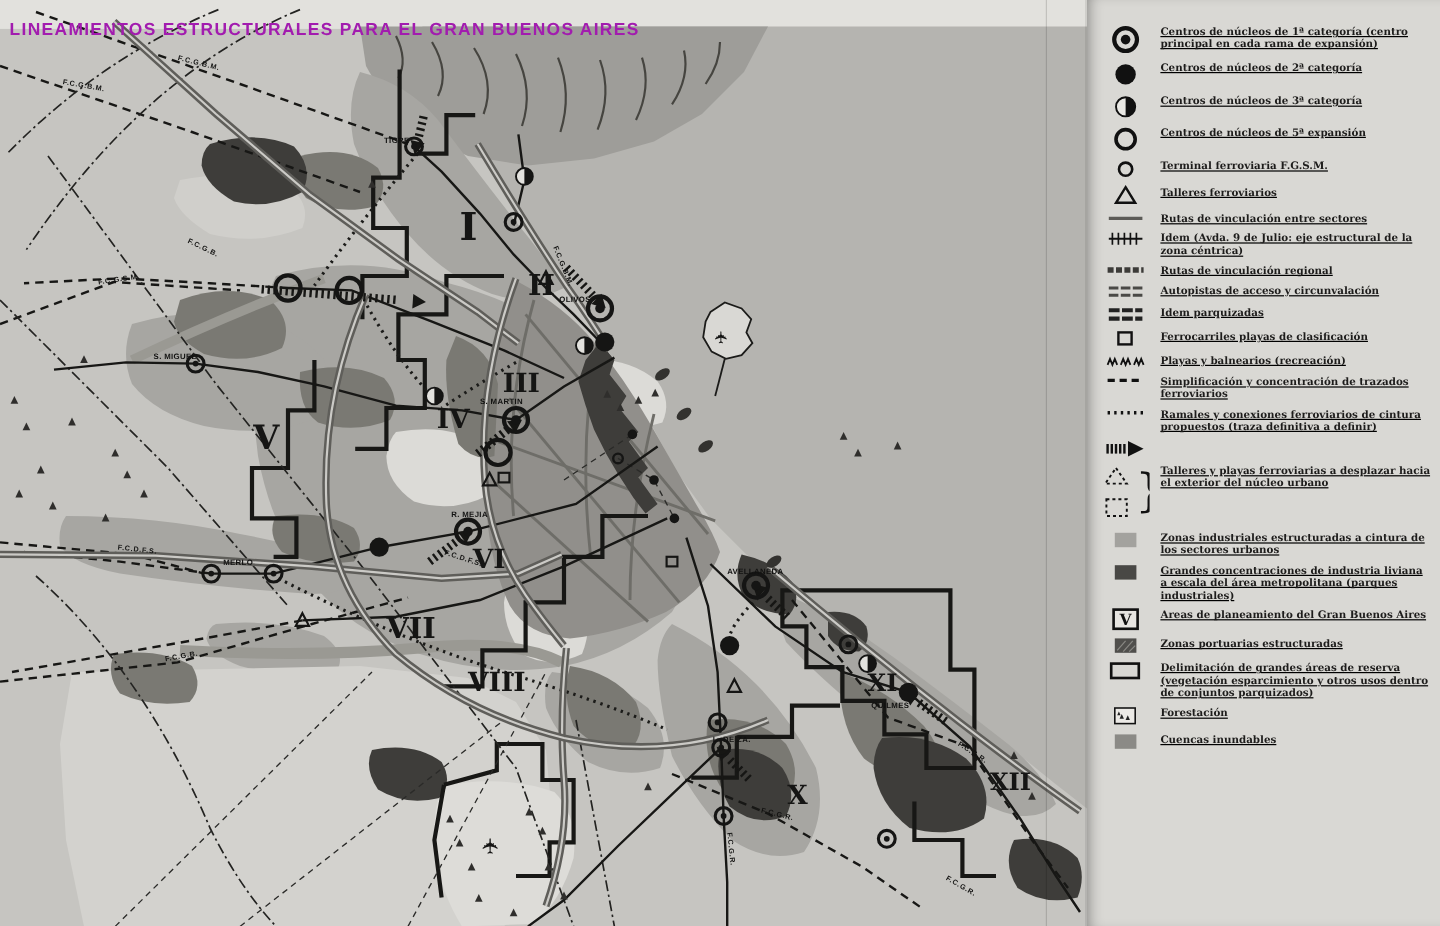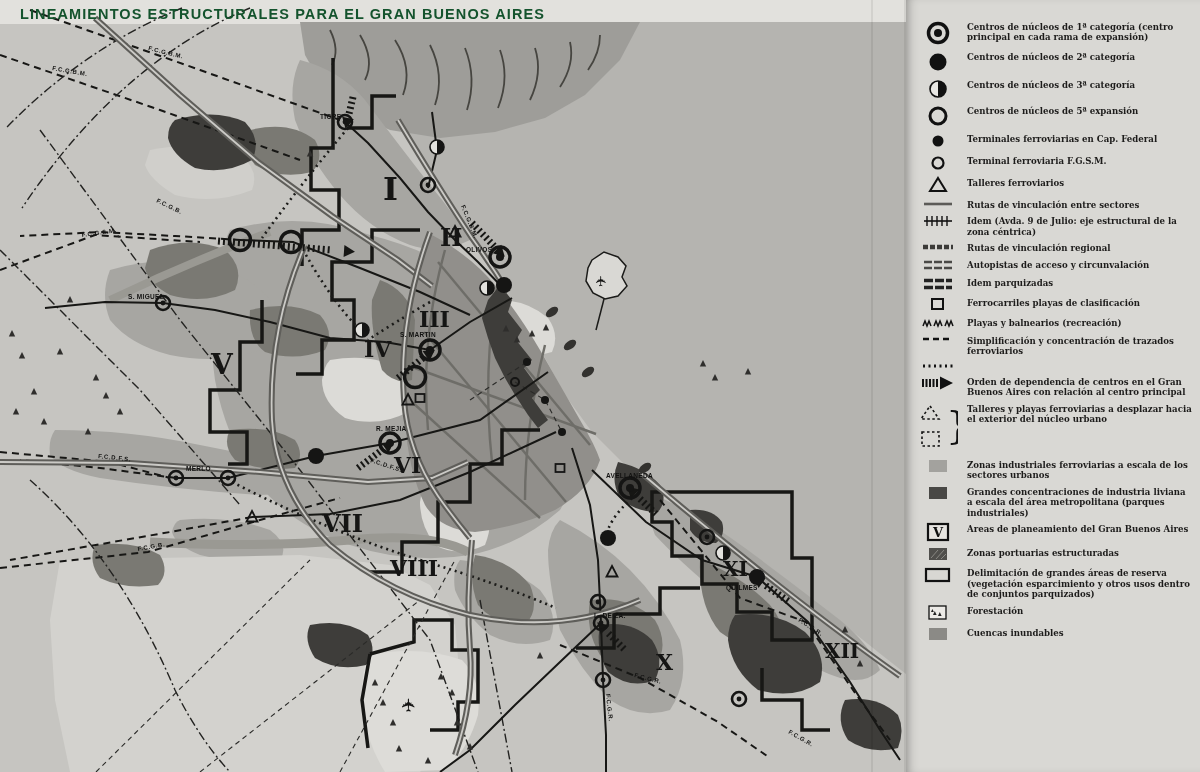--- a/index.html
+++ b/index.html
@@ -1,24 +1,24 @@
 <!DOCTYPE html>
 <html><head>
 <meta charset="utf-8">
 <style>
   html,body{margin:0;padding:0;background:#b0afac;}
   .stage{position:relative;width:1200px;height:772px;overflow:hidden;
          background:#d8d7d3;font-family:"Liberation Sans",sans-serif;}
   .map-svg{position:absolute;left:0;top:0;}
-  .title{position:absolute;top:6px;left:8px;font-weight:bold;font-size:14.5px;
-         letter-spacing:1.1px;color:#14532d;white-space:nowrap;z-index:5;margin-left:12px;}
+  .title{position:absolute;top:17px;left:8px;font-weight:bold;font-size:14.5px;
+         letter-spacing:1.1px;color:#a21caf;white-space:nowrap;z-index:5;}
   
   .legend{position:absolute;left:906px;top:0;width:294px;height:772px;
           background:#d9d8d4;z-index:4;
-          box-shadow:inset 8px 0 12px -8px rgba(0,0,0,.45);}
+          box-shadow:inset 8px 0 12px -8px rgba(0,0,0,.45);text-decoration:underline;}
   .legend-inner{padding:20px 6px 0 12px;}
   .lg-row{display:flex;gap:9px;margin-bottom:4px;align-items:flex-start;}
   .lg-sym{width:40px;flex:none;display:flex;justify-content:center;align-items:flex-start;}
   .lg-txt{font-family:"DejaVu Serif",serif;font-weight:bold;font-size:8.6px;
           line-height:1.22;color:#1d1c1b;padding-top:2px;}
   
   .hw1{fill:none;stroke:#5f5e5a;stroke-width:6;}
   .hw2{fill:none;stroke:#cbcac6;stroke-width:1.8;}
   .rail{fill:none;stroke:#171715;stroke-width:2;}
   .raild{fill:none;stroke:#171715;stroke-width:2;stroke-dasharray:7 5;}
@@ -390,28 +390,20 @@
           <span class="lg-sym">
             <svg width="24" height="24">
               <circle cx="12" cy="12" r="8" fill="none" stroke="#111" stroke-width="3"></circle>
             </svg>
           </span>
           <span class="lg-txt">Centros de núcleos de 5ª expansión</span>
         </div>
         <div class="lg-row">
           <span class="lg-sym">
             <svg width="18" height="18">
-              <circle cx="9" cy="9" r="5.5" fill="#111"></circle>
-            </svg>
-          </span>
-          <span class="lg-txt">Terminales ferroviarias en Cap. Federal</span>
-        </div>
-        <div class="lg-row">
-          <span class="lg-sym">
-            <svg width="18" height="18">
               <circle cx="9" cy="9" r="5.5" fill="none" stroke="#111" stroke-width="2.2"></circle>
             </svg>
           </span>
           <span class="lg-txt">Terminal ferroviaria F.G.S.M.</span>
         </div>
         <div class="lg-row">
           <span class="lg-sym">
             <svg width="20" height="18">
               <polygon points="10,2 18,15 2,15" fill="none" stroke="#111" stroke-width="2"></polygon>
             </svg>
@@ -490,53 +482,53 @@
             </svg>
           </span>
           <span class="lg-txt">Simplificación y concentración de trazados ferroviarios</span>
         </div>
         <div class="lg-row">
           <span class="lg-sym">
             <svg width="34" height="10">
               <line x1="2" y1="5" x2="32" y2="5" stroke="#111" stroke-width="2.8" stroke-dasharray="2 3.5"></line>
             </svg>
           </span>
+          <span class="lg-txt">Ramales y conexiones ferroviarios de cintura propuestos (traza definitiva a definir)</span>
         </div>
         <div class="lg-row">
           <span class="lg-sym">
             <svg width="36" height="16">
               <g fill="#111">
                 <rect x="2" y="4" width="2" height="8"></rect>
                 <rect x="5.5" y="4" width="2" height="8"></rect>
                 <rect x="9" y="4" width="2" height="8"></rect>
                 <rect x="12.5" y="4" width="2" height="8"></rect>
                 <rect x="16" y="4" width="2" height="8"></rect>
                 <polygon points="20,1.5 33,8 20,14.5"></polygon>
               </g>
             </svg>
           </span>
-          <span class="lg-txt">Orden de dependencia de centros en el Gran Buenos Aires con relación al centro principal</span>
         </div>
         <div class="lg-row">
           <span class="lg-sym">
             <svg width="46" height="52">
               <polygon points="12,4 21,17 3,17" fill="none" stroke="#111" stroke-width="1.6" stroke-dasharray="2.5 2.5"></polygon>
               <rect x="4" y="30" width="17" height="14" fill="none" stroke="#111" stroke-width="1.6" stroke-dasharray="2.5 2.5"></rect>
               <text x="28" y="36" font-family="DejaVu Serif,serif" font-size="38" fill="#111">}</text>
             </svg>
           </span>
           <span class="lg-txt">Talleres y playas ferroviarias a desplazar hacia el exterior del núcleo urbano</span>
         </div>
         <div class="lg-row">
           <span class="lg-sym">
             <svg width="24" height="16">
               <rect x="3" y="2" width="18" height="12" fill="#a3a29e"></rect>
             </svg>
           </span>
-          <span class="lg-txt">Zonas industriales ferroviarias a escala de los sectores urbanos</span>
+          <span class="lg-txt">Zonas industriales estructuradas a cintura de los sectores urbanos</span>
         </div>
         <div class="lg-row">
           <span class="lg-sym">
             <svg width="24" height="16">
               <rect x="3" y="2" width="18" height="12" fill="#494845"></rect>
             </svg>
           </span>
           <span class="lg-txt">Grandes concentraciones de industria liviana a escala del área metropolitana (parques industriales)</span>
         </div>
         <div class="lg-row">

